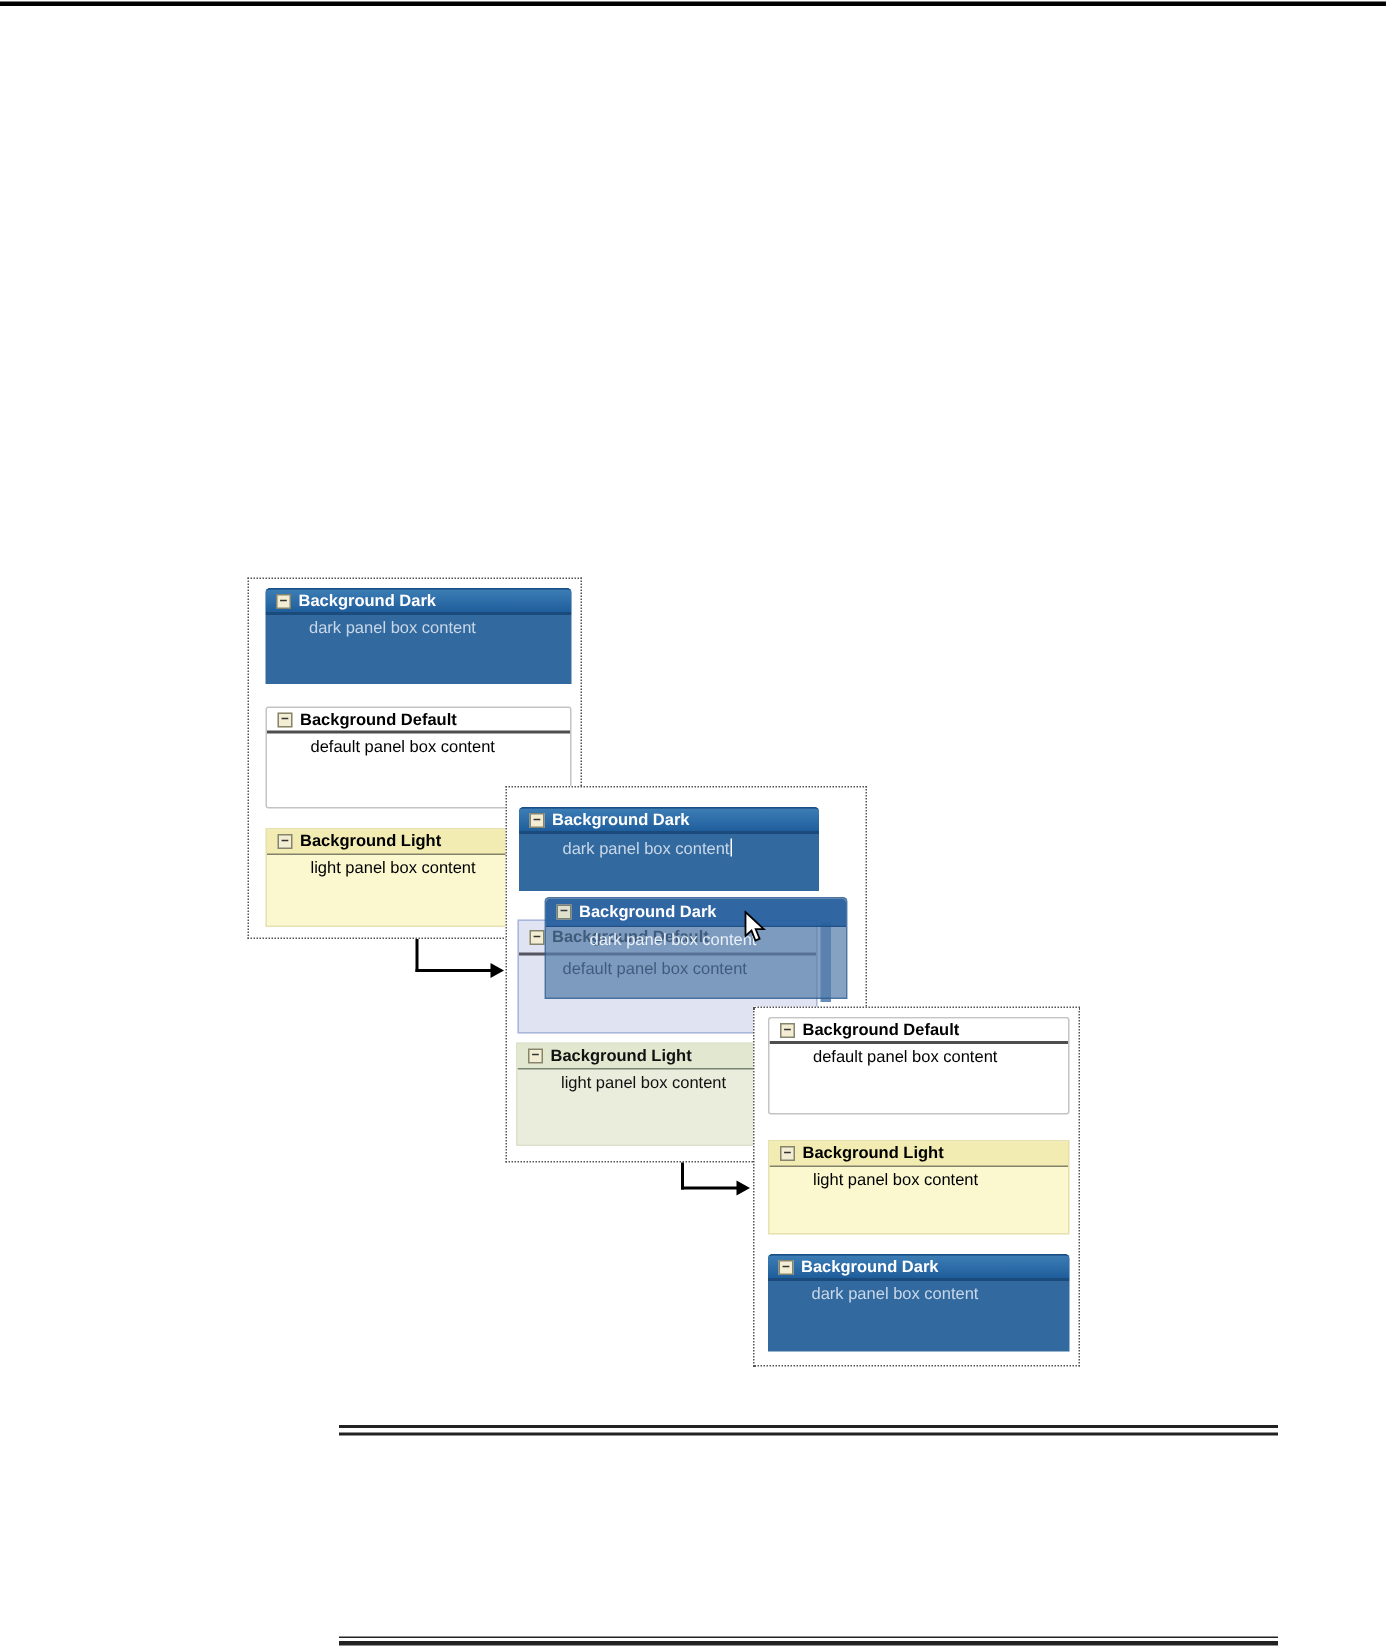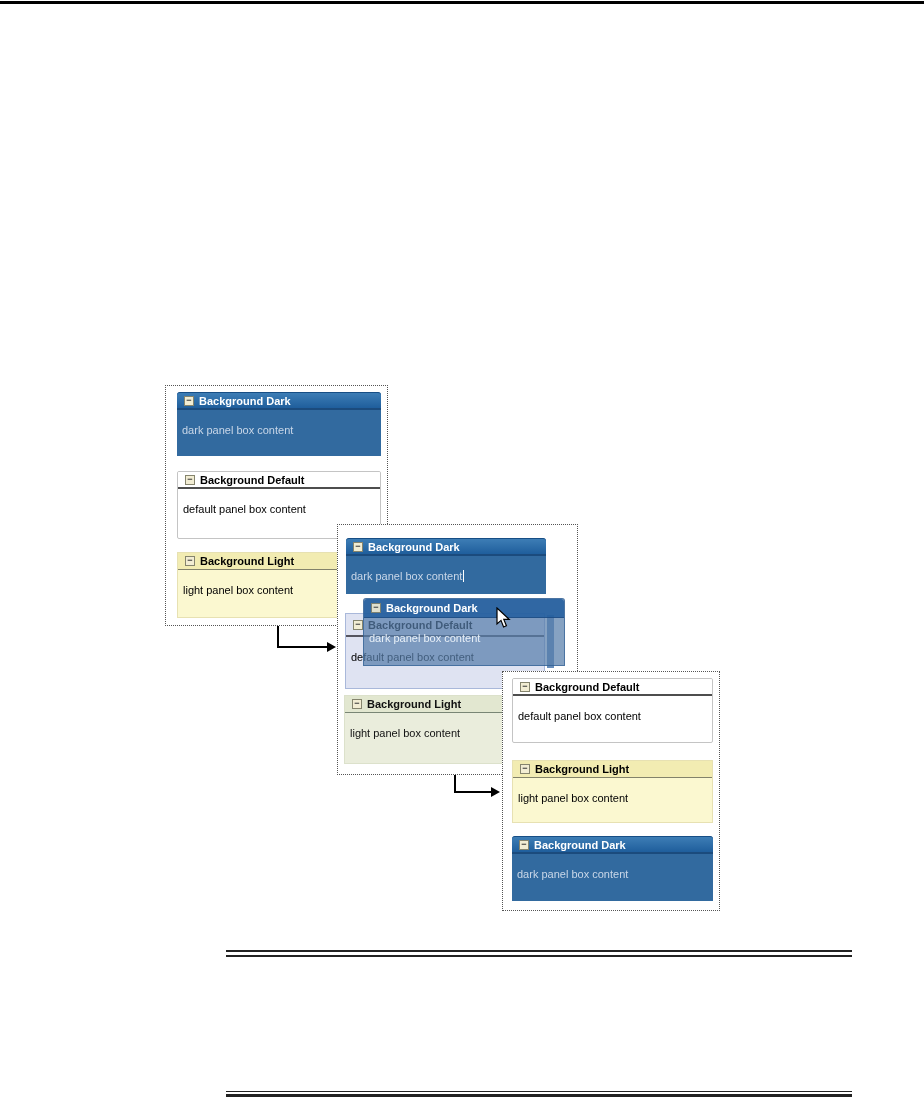--- a/index.html
+++ b/index.html
@@ -10,21 +10,21 @@
   .sep1{position:absolute;left:226px;top:950px;width:626px;height:3px;
         border-top:2px solid #222;border-bottom:2px solid #222;}
   .sep2{position:absolute;left:226px;top:1091px;width:626px;height:2px;
         border-top:1px solid #222;border-bottom:3px solid #222;}
   
   .pgroup{position:absolute;background:#fff;border:1px dotted #555;box-sizing:border-box;}
   .pbox{position:absolute;display:flex;flex-direction:column;box-sizing:border-box;
         font-size:11px;overflow:hidden;}
   .pb-hd{display:flex;align-items:center;gap:5px;padding-left:7px;font-weight:bold;
          font-size:11px;flex:0 0 auto;box-sizing:border-box;}
-  .pb-bd{flex:1;padding:14px 5px;line-height:13px;}
+  .pb-bd{flex:1;padding:3px 5px;line-height:13px;margin-left:24px;}
   .ci{width:10px;height:10px;background:#f2edd3;border:1px solid #85846d;
       box-sizing:border-box;font-size:9px;line-height:7px;text-align:center;color:#333;
       flex:0 0 auto;}
   
   .pbox.dark{background:#326a9f;border-radius:3px 3px 0 0;}
   .pbox.dark .pb-hd{height:18px;background:linear-gradient(#3d7db5,#1f5e9c);
       border-top:1px solid #174e85;border-bottom:2px solid #1b4b7d;
       border-radius:3px 3px 0 0;color:#fff;}
   .pbox.dark .pb-bd{color:#c9d7e8;}
   

